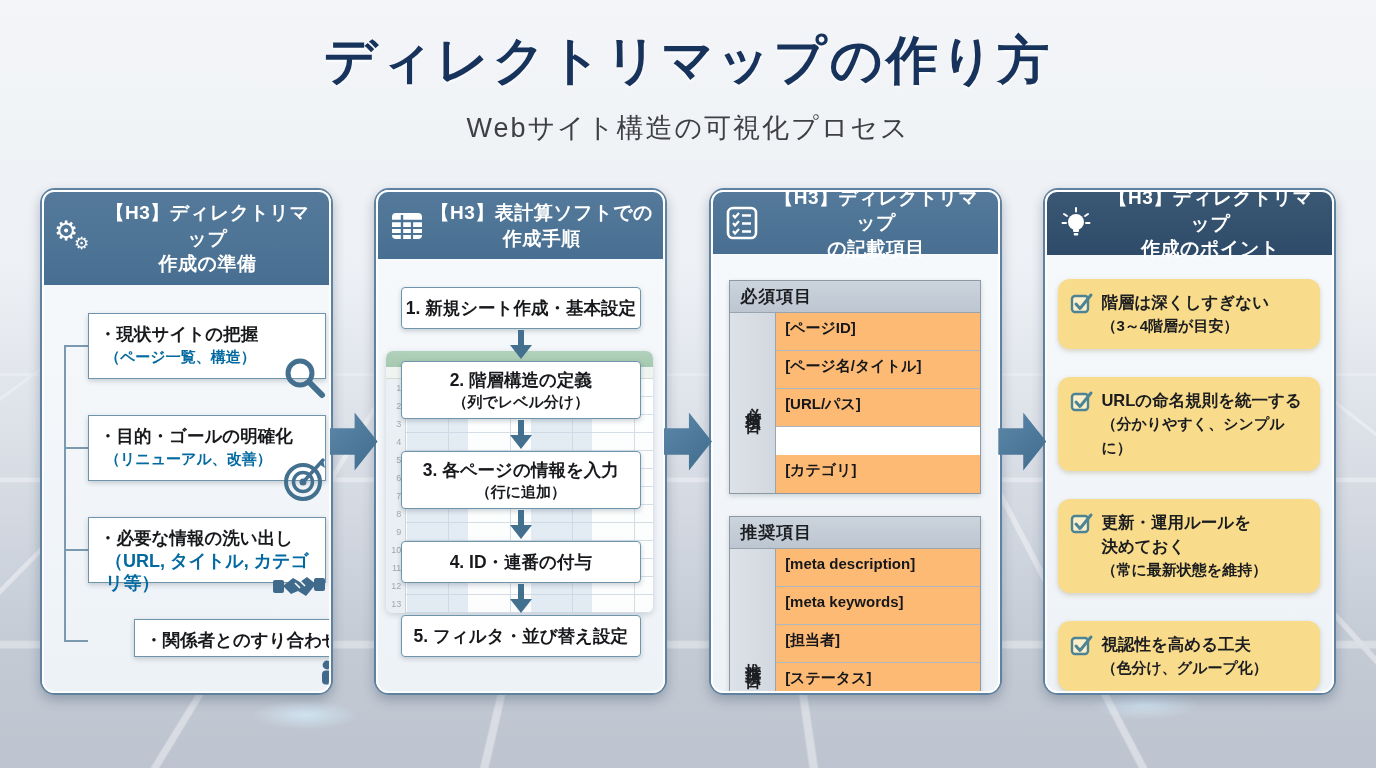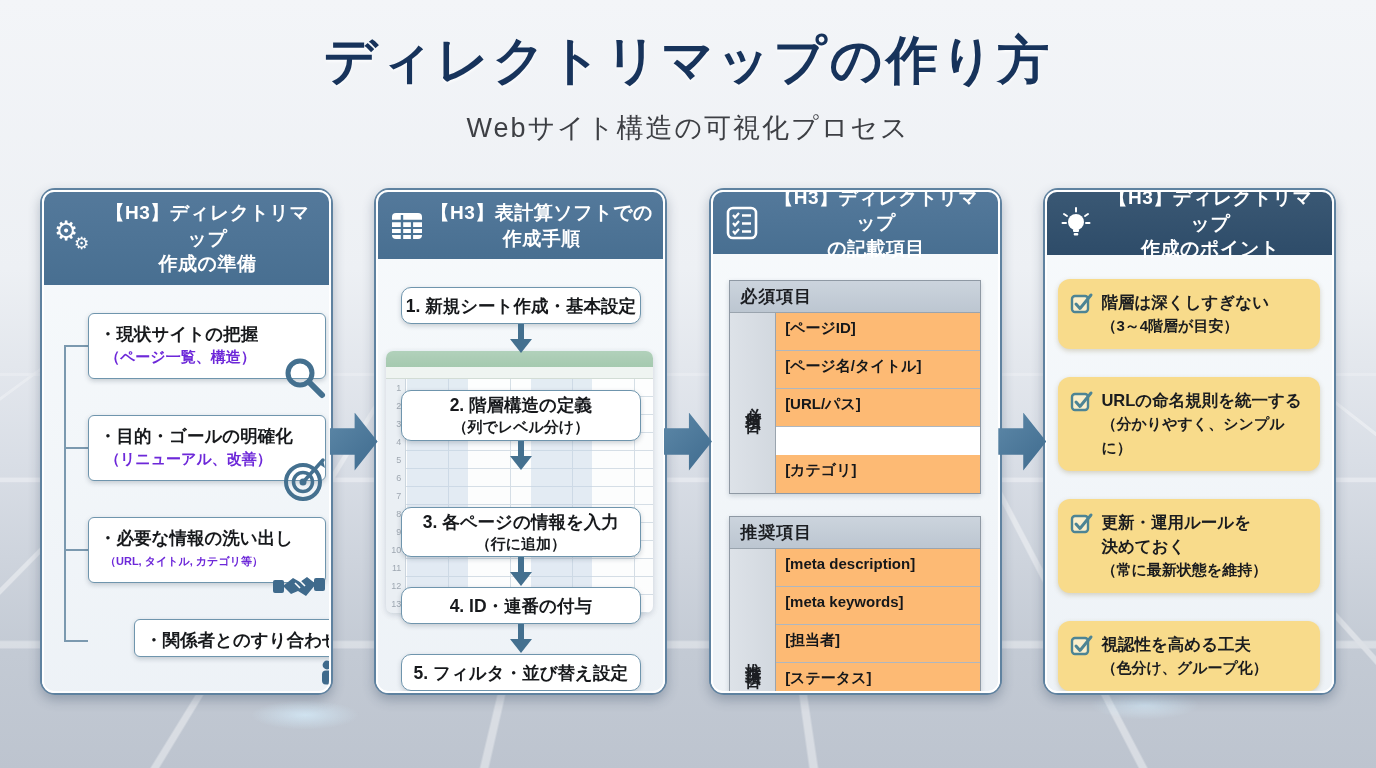--- a/index.html
+++ b/index.html
@@ -59,25 +59,25 @@
   .panel-header.navy { background: linear-gradient(180deg,#3a5874,#2e4c69); }
   .panel-header .h-line { font-size:19px; font-weight:bold; line-height:1.35; letter-spacing:.5px; }
   .header-icon { position:absolute; left:10px; top:50%; transform:translateY(-50%); width:38px; height:38px; }
 
   .panel-body { position:relative; flex:1; }
 
   
   .bracket-line { position:absolute; background:#7b99af; z-index:0; }
   .prep-item {
     position:absolute; left:44px; width:238px;
-    background:#fff; border:1.5px solid #6f95ad; border-radius:6px;
+    background:#fff; border:1.5px solid #6f95ad; border-radius:0;
     padding:8px 10px; box-shadow:0 2px 5px rgba(30,50,70,.22); z-index:1;
   }
   .prep-main { font-size:17.5px; font-weight:bold; color:#17191c; line-height:24px; }
-  .prep-sub  { font-size:15px; font-weight:bold; color:#6d28d9; line-height:22px; padding-left:6px; }
+  .prep-sub  { font-size:15px; font-weight:bold; color:#0369a1; line-height:22px; padding-left:6px; }
   .corner-icon { position:absolute; z-index:2; }
 
   
   .sheet {
     position:absolute; top:92px; left:8px; width:267px; height:262px;
     border-radius:7px; overflow:hidden; opacity:.82;
     box-shadow:0 2px 6px rgba(50,70,90,.25); background:#fff; z-index:0;
   }
   .sheet-toolbar { height:16px; background:linear-gradient(180deg,#a3c8ad,#94bf9f); }
   .sheet-formula { height:12px; background:#eef3ef; border-bottom:1px solid #cbd6cd; }
@@ -94,25 +94,25 @@
   .sheet-rownums { position:absolute; top:28px; left:0; width:20px; }
   .sheet-rownums div {
     height:18px; font-size:9px; color:#8d97a2; text-align:right;
     padding-right:4px; line-height:18px; border-right:1px solid #c3ced8;
   }
   .steps-col {
     position:absolute; inset:0; display:flex; flex-direction:column;
     align-items:center; padding-top:28px; z-index:1;
   }
   .step-box {
-    width:240px; background:#fff; border:1.5px solid #6f95ad; border-radius:10px;
+    width:240px; background:#fff; border:1.5px solid #6f95ad; border-radius:4px;
     display:flex; flex-direction:column; justify-content:center; align-items:center;
     box-shadow:0 2px 5px rgba(30,50,70,.22);
   }
-  .step-1line { height:42px; } .step-2line { height:58px;margin-top:36px; }
+  .step-1line { height:42px; } .step-2line { height:58px; }
   .step-main { font-size:17.5px; font-weight:bold; color:#17191c; line-height:24px; }
   .step-sub  { font-size:15px; font-weight:bold; color:#17191c; line-height:20px; }
   .down-arrow { height:32px; display:flex; align-items:center; justify-content:center; }
 
   
   .spec-table {
     margin:0 auto; width:252px; border:1px solid #8f99a4;
     box-shadow:0 2px 5px rgba(30,50,70,.18); background:#fff;
   }
   .spec-table:first-of-type { margin-top:26px; }
@@ -207,21 +207,21 @@
             <circle cx="24" cy="28" r="17" fill="none" stroke="#44708f" stroke-width="4"></circle>
             <circle cx="24" cy="28" r="9.5" fill="none" stroke="#44708f" stroke-width="3.5"></circle>
             <circle cx="24" cy="28" r="3.5" fill="#44708f"></circle>
             <line x1="44" y1="6" x2="26" y2="26" stroke="#44708f" stroke-width="3.5" stroke-linecap="round"></line>
             <path d="M44 6 l2 8 l-6 -4 z" fill="#44708f"></path>
           </svg>
         </div>
 
         <div class="prep-item" style="top:232px; height:66px;">
           <div class="prep-main">・必要な情報の洗い出し</div>
-          <div class="prep-sub" style="font-size:11px;">（URL, タイトル, カテゴリ等）</div>
+          <div class="prep-sub" style="font-size:18px;">（URL, タイトル, カテゴリ等）</div>
           <svg class="corner-icon" style="right:0px; bottom:-22px;" width="52" height="36" viewBox="0 0 52 36">
             <rect x="0" y="12" width="11" height="13" rx="2" fill="#3f6a8c"></rect>
             <rect x="41" y="10" width="11" height="13" rx="2" fill="#3f6a8c"></rect>
             <path d="M10 18 L20 10 L27 14 L34 9 L43 16 L33 28 L25 23 L18 26 Z" fill="#3f6a8c"></path>
             <line x1="22" y1="15" x2="27" y2="20" stroke="#fff" stroke-width="1.6"></line>
             <line x1="27" y1="13" x2="32" y2="18" stroke="#fff" stroke-width="1.6"></line>
           </svg>
         </div>
 
         <div class="prep-item" style="top:334px; height:38px;margin-left:46px;">

